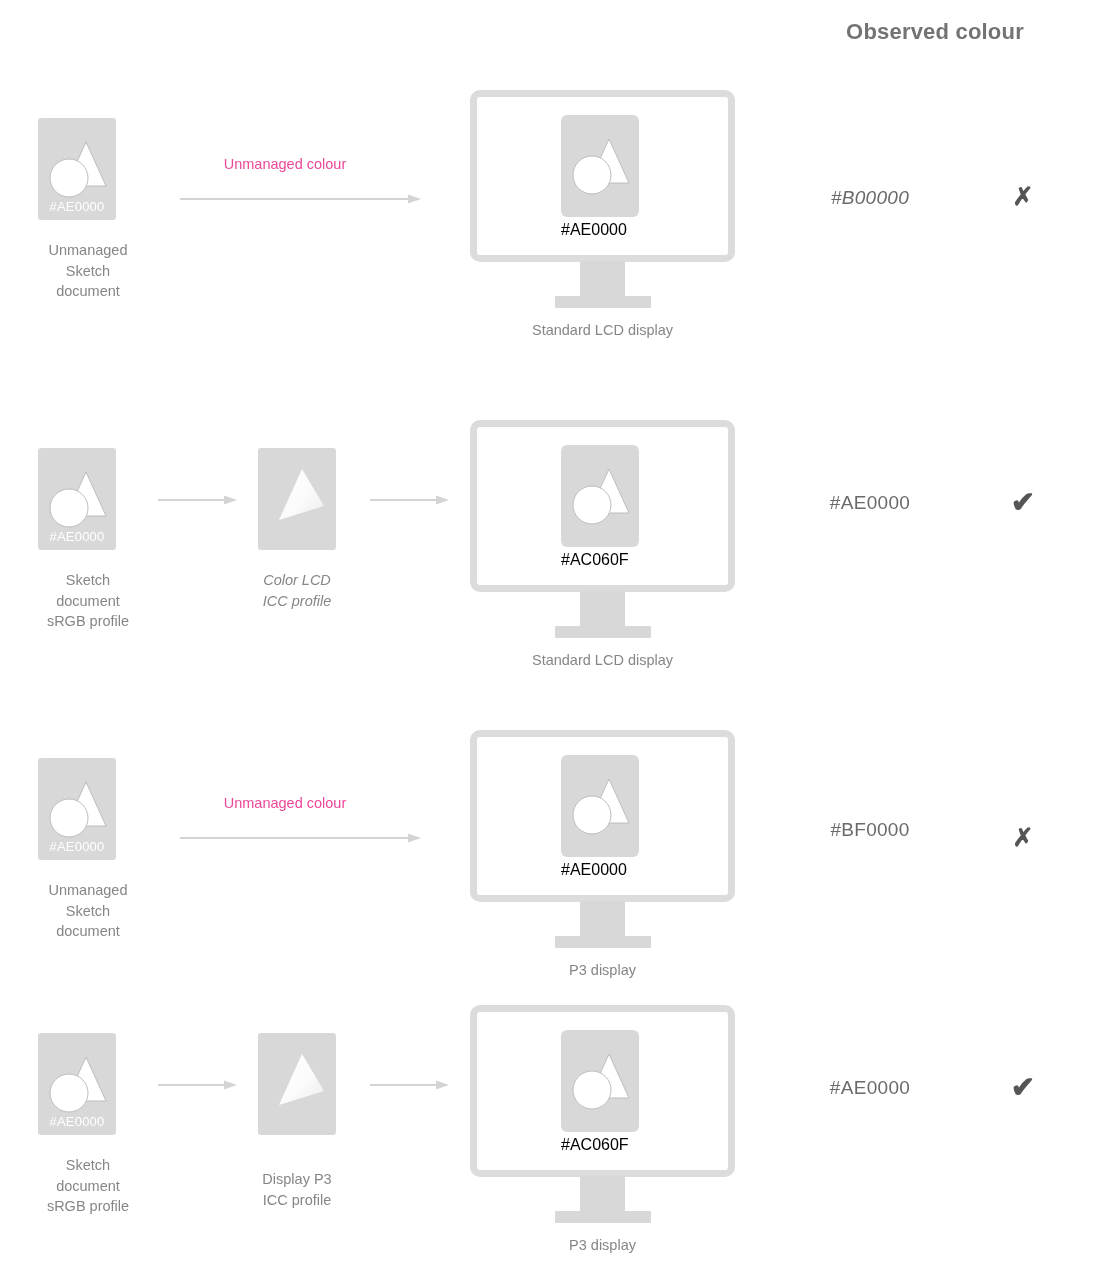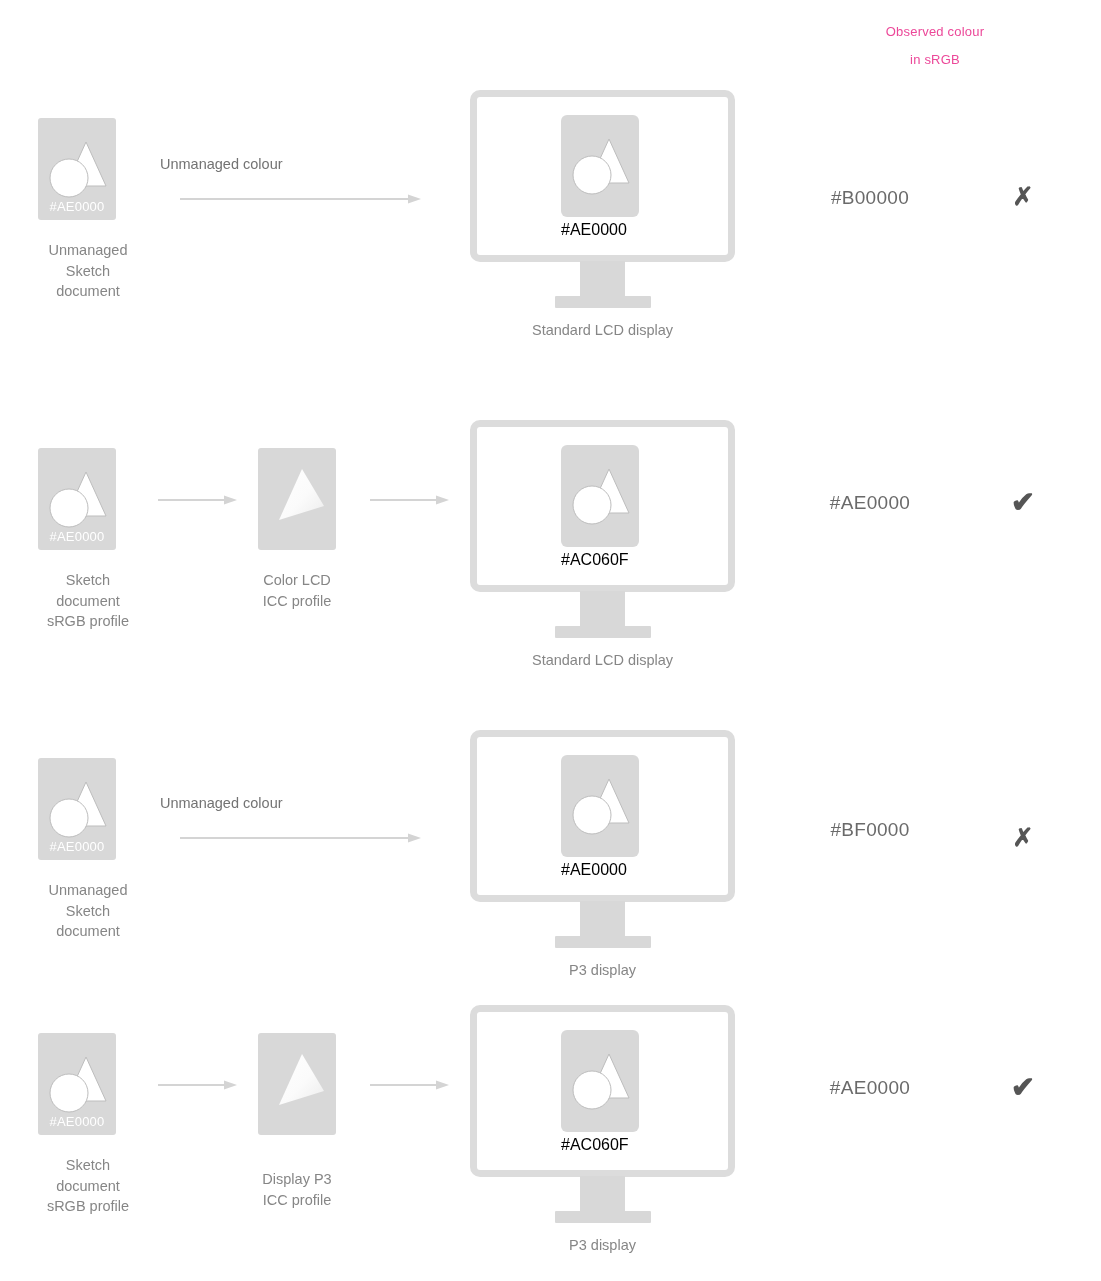--- a/index.html
+++ b/index.html
@@ -22,23 +22,23 @@
     overflow: hidden;
   }
 
   
   .observed-header {
     position: absolute;
     left: 790px;
     top: 18px;
     width: 290px;
     text-align: center;
-    color: #ec4899;
-    font-size: 13px;
-    font-weight: normal;
+    color: #737373;
+    font-size: 22px;
+    font-weight: bold;
     line-height: 28px;
     letter-spacing: 0.2px;
   }
 
   
   .row { position: absolute; left: 0; width: 1101px; }
 
   
   .card {
     position: absolute;
@@ -71,22 +71,22 @@
     font-size: 14.5px;
     line-height: 20.5px;
   }
 
   
   .arrow { position: absolute; height: 14px; }
   .arrow svg { display: block; }
 
   .arrow-label {
     position: absolute;
-    text-align: left;
-    color: #737373;
+    text-align: center;
+    color: #ec4899;
     font-size: 14.5px;
   }
 
   
   .monitor { position: absolute; }
   .monitor .screen {
     position: absolute;
     left: 0; top: 0;
     width: 265px;
     height: 172px;
@@ -152,21 +152,20 @@
   .result-mark.cross { font-size: 25px; }
   .result-mark.tick { font-size: 29px; }
 </style>
 </head>
 <body>
 
 <div class="stage">
 
   <div class="observed-header">
     <div>Observed colour</div>
-    <div>in sRGB</div>
   </div>
 
   <div class="row" style="top:0px;height:370px;">
 
     <div class="card" style="left:38px;top:118px;">
       <svg class="shapes" viewBox="0 0 78 102">
         <polygon points="48,24 68,68 28,68" fill="#ffffff" stroke="#bdbdbd" stroke-width="1"></polygon>
         <circle cx="31" cy="60" r="19" fill="#ffffff" stroke="#bdbdbd" stroke-width="1"></circle>
       </svg>
       <div class="hexlabel">#AE0000</div>
@@ -191,21 +190,21 @@
             <circle cx="31" cy="60" r="19" fill="#ffffff" stroke="#bdbdbd" stroke-width="1"></circle>
           </svg>
           <div class="hexlabel">#AE0000</div>
         </div>
       </div>
       <div class="neck"></div>
       <div class="base"></div>
       <div class="mon-caption">Standard LCD display</div>
     </div>
 
-    <div class="result-hex" style="left:760px;top:187px;">#B00000</div>
+    <div class="result-hex" style="left:760px;top:187px;font-style:italic;">#B00000</div>
     <div class="result-mark cross" style="left:1000px;top:184px;">✗</div>
   </div>
 
   <div class="row" style="top:330px;height:370px;">
 
     <div class="card" style="left:38px;top:118px;">
       <svg class="shapes" viewBox="0 0 78 102">
         <polygon points="48,24 68,68 28,68" fill="#ffffff" stroke="#bdbdbd" stroke-width="1"></polygon>
         <circle cx="31" cy="60" r="19" fill="#ffffff" stroke="#bdbdbd" stroke-width="1"></circle>
       </svg>
@@ -227,21 +226,21 @@
         <defs>
           <linearGradient id="g2" x1="0" y1="0" x2="1" y2="1">
             <stop offset="0%" stop-color="#ffffff"></stop>
             <stop offset="55%" stop-color="#fbfbfb"></stop>
             <stop offset="100%" stop-color="#ececec"></stop>
           </linearGradient>
         </defs>
         <polygon points="44,21 66,58 21,72" fill="url(#g2)"></polygon>
       </svg>
     </div>
-    <div class="caption" style="left:197px;top:240px;width:200px;white-space:pre-line;">Color LCD
+    <div class="caption" style="left:197px;top:240px;width:200px;white-space:pre-line;font-style:italic;">Color LCD
 ICC profile</div>
 
     <div class="arrow" style="left:370px;top:164px;width:80px;">
       <svg width="80" height="12" viewBox="0 0 80 12">
         <line x1="0" y1="6" x2="66" y2="6" stroke="#d4d4d4" stroke-width="2"></line>
         <polygon points="66,1.5 79,6 66,10.5" fill="#d4d4d4"></polygon>
       </svg>
     </div>
 
     <div class="monitor" style="left:470px;top:90px;">

